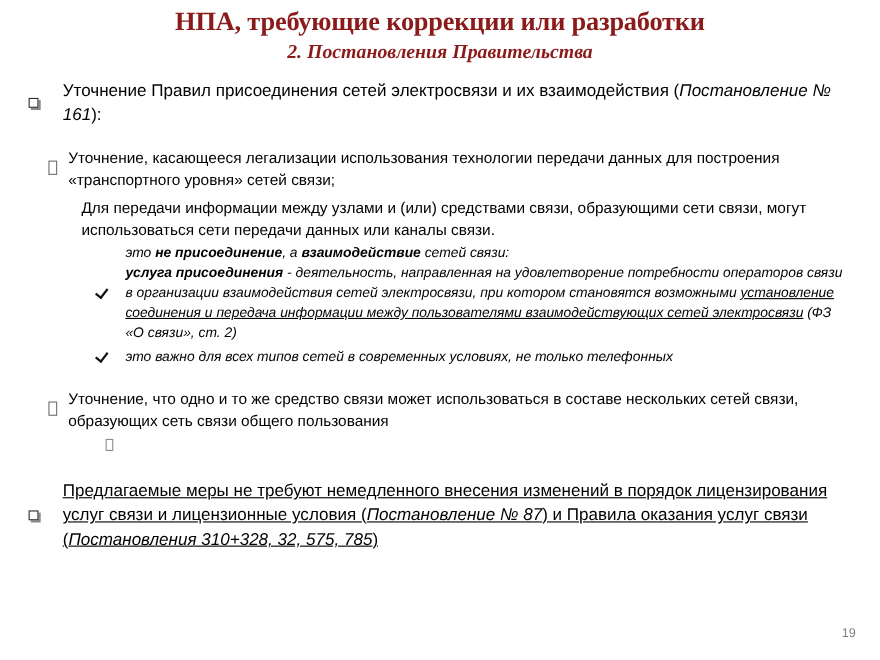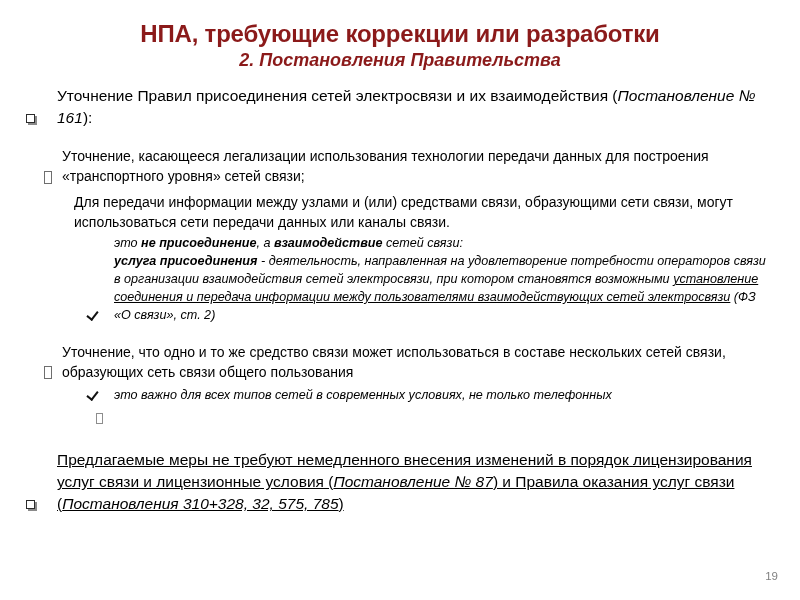--- a/index.html
+++ b/index.html
@@ -12,21 +12,22 @@
     background: #ffffff;
     font-family: "Liberation Sans", sans-serif;
     color: #000000;
     overflow: hidden;
     position: relative;
   }
 
   
   .slide-title {
     text-align: center;
-    padding-top: 20px;
+    padding-top: 7px;
+    font-family: Liberation Serif, serif;
   }
   .title-line1 {
     font-size: 24px;
     font-weight: bold;
     color: #8B1A1A;
     line-height: 1.15;
     letter-spacing: -0.2px;
   }
   .title-line2 {
     font-size: 18px;
@@ -38,21 +39,21 @@
     text-align: center;
   }
 
   
   .body-area {
     padding: 14px 26px 0 26px;
   }
 
   .blk {
     display: flex;
-    align-items: flex-end;
+    align-items: center;
   }
 
   .marker {
     flex: 0 0 auto;
     text-align: left;
     user-select: none;
   }
 
   .content {
     flex: 1 1 auto;
@@ -210,30 +211,30 @@
     <div class="content">Уточнение, касающееся легализации использования технологии передачи данных для построения «транспортного уровня» сетей связи;</div>
   </div>
 
   <div class="plain-par">Для передачи информации между узлами и (или) средствами связи, образующими сети связи, могут использоваться  сети передачи данных или каналы связи.</div>
 
   <div class="blk lvl3">
     <span class="marker"><span class="check"></span></span>
     <div class="content"><span>это </span><span class="bi">не присоединение</span><span>, а </span><span class="bi">взаимодействие</span><span> сетей связи:</span><br><span class="bi">услуга присоединения</span><span> - деятельность, направленная на удовлетворение потребности операторов связи в организации взаимодействия сетей электросвязи, при котором становятся возможными </span><span class="u">установление соединения и передача информации между пользователями взаимодействующих сетей электросвязи</span><span> (ФЗ «О связи», ст. 2)</span></div>
   </div>
 
+  <div class="blk lvl3">
+    <span class="marker"><span class="check"></span></span>
+    <div class="content">это важно для всех типов сетей в современных условиях, не только телефонных</div>
+  </div>
+
   <div class="blk lvl2">
     <span class="marker"><span class="tofu"></span></span>
     <div class="content">Уточнение, что одно и то же средство связи может использоваться в составе нескольких сетей связи, образующих сеть связи общего пользования</div>
   </div>
 
-  <div class="blk lvl3">
-    <span class="marker"><span class="check"></span></span>
-    <div class="content">это важно для всех типов сетей в современных условиях, не только телефонных</div>
-  </div>
-
   <div class="blk lvl4">
     <span class="marker"><span class="tofu-sm"></span></span>
   </div>
 
   <div class="blk lvl1 gap-final">
     <span class="marker"><span class="sq3d"></span></span>
     <div class="content"><span>Предлагаемые меры не требуют немедленного внесения изменений в порядок лицензирования услуг связи и лицензионные условия (</span><span class="i">Постановление № 87</span><span>) и Правила оказания услуг связи (</span><span class="i">Постановления 310+328, 32, 575, 785</span><span>)</span></div>
   </div>
 
 </div>

